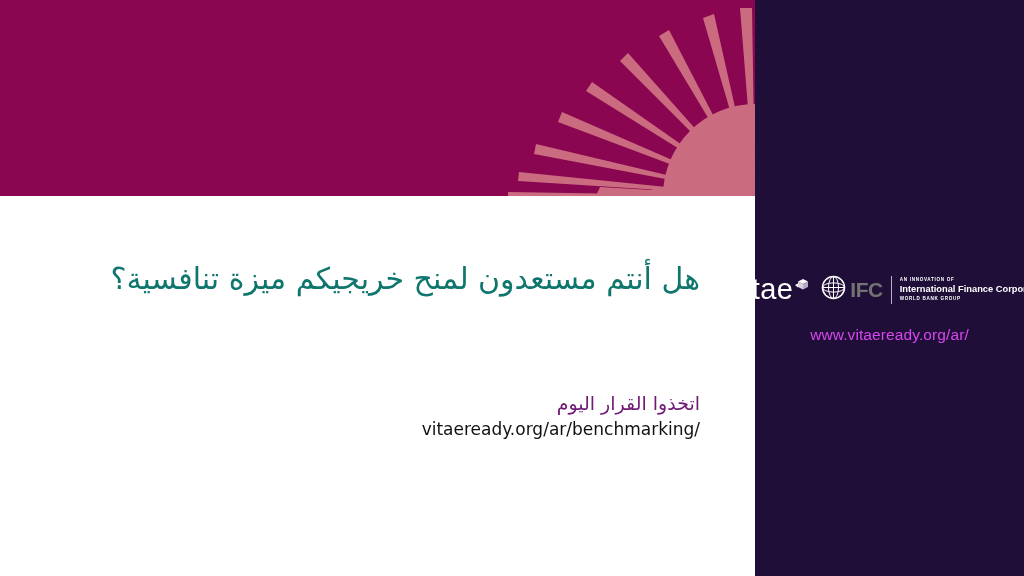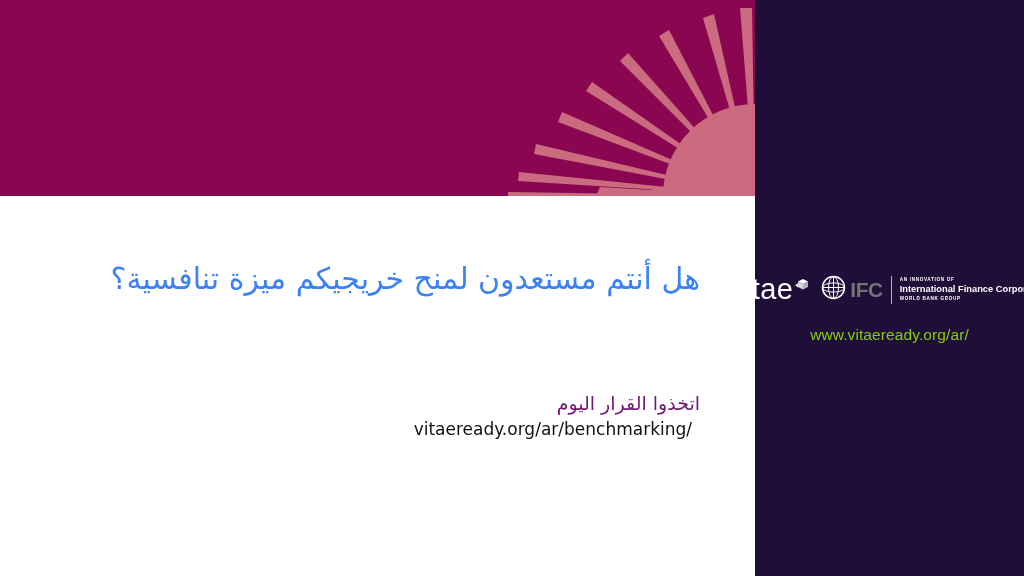--- a/index.html
+++ b/index.html
@@ -118,55 +118,55 @@
     margin-top: 2px;
     white-space: nowrap;
   }
 
   .panel-url {
     position: absolute;
     left: 0;
     top: 326px;
     width: 269px;
     text-align: center;
-    color: #84cc16;
+    color: #d946ef;
     font-size: 15.5px;
     letter-spacing: 0.1px;
   }
 
   
   .heading {
     position: absolute;
     right: 324px;
     top: 258px;
     width: 640px;
     text-align: right;
     direction: rtl;
-    color: #3b82f6;
+    color: #0f766e;
     font-family: "DejaVu Sans", "Liberation Sans", sans-serif;
     font-size: 30px;
     line-height: 42px;
     white-space: nowrap;
   }
   .subline {
     position: absolute;
     right: 324px;
     top: 390px;
     width: 640px;
     text-align: right;
     direction: rtl;
     color: #701a75;
     font-family: "DejaVu Sans", "Liberation Sans", sans-serif;
     font-size: 19px;
     line-height: 26px;
     white-space: nowrap;
   }
   .sub-url {
     position: absolute;
-    right: 332px;
+    right: 324px;
     top: 418px;
     width: 640px;
     text-align: right;
     direction: ltr;
     color: #111111;
     font-family: "DejaVu Sans", "Liberation Sans", sans-serif;
     font-size: 17px;
     line-height: 22px;
     white-space: nowrap;
   }

